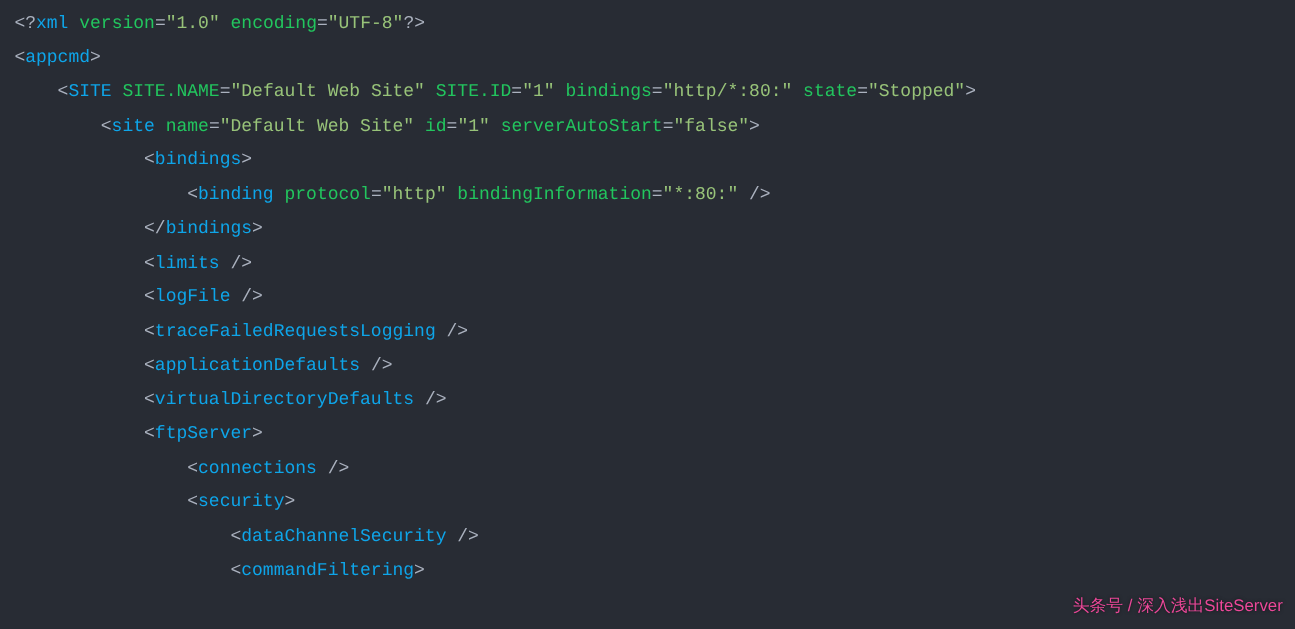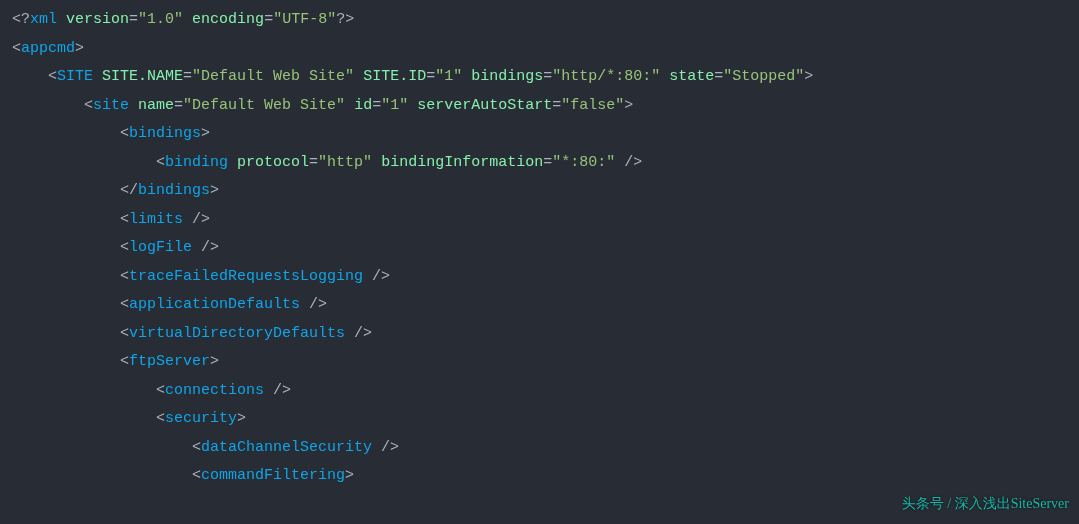--- a/index.html
+++ b/index.html
@@ -14,29 +14,29 @@
     height: 524px;
     overflow: hidden;
     position: relative;
   }
   .code {
     padding: 6px 12px;
     white-space: pre;
   }
   .p  { color: #abb2bf; }   
   .tg { color: #0ea5e9; }   
-  .at { color: #86efac; }   
+  .at { color: #22c55e; }   
   .st { color: #98c379; }   
   .watermark {
     position: absolute;
     right: 10px;
     bottom: 6px;
-    font-family: Liberation Serif, serif;
+    font-family: Liberation Sans, sans-serif;
     font-size: 14px;
-    color: #14b8a6;
+    color: #ec4899;
     text-shadow: 0 0 3px rgba(0,0,0,0.6);
   }
 </style>
 </head>
 <body>
 
 <div class="code" id="code"><div><span class="p">&lt;?</span><span class="tg">xml</span><span class="p"> </span><span class="at">version</span><span class="p">=</span><span class="st">"1.0"</span><span class="p"> </span><span class="at">encoding</span><span class="p">=</span><span class="st">"UTF-8"</span><span class="p">?&gt;</span></div><div><span class="p">&lt;</span><span class="tg">appcmd</span><span class="p">&gt;</span></div><div><span class="p">    &lt;</span><span class="tg">SITE</span><span class="p"> </span><span class="at">SITE.NAME</span><span class="p">=</span><span class="st">"Default Web Site"</span><span class="p"> </span><span class="at">SITE.ID</span><span class="p">=</span><span class="st">"1"</span><span class="p"> </span><span class="at">bindings</span><span class="p">=</span><span class="st">"http/*:80:"</span><span class="p"> </span><span class="at">state</span><span class="p">=</span><span class="st">"Stopped"</span><span class="p">&gt;</span></div><div><span class="p">        &lt;</span><span class="tg">site</span><span class="p"> </span><span class="at">name</span><span class="p">=</span><span class="st">"Default Web Site"</span><span class="p"> </span><span class="at">id</span><span class="p">=</span><span class="st">"1"</span><span class="p"> </span><span class="at">serverAutoStart</span><span class="p">=</span><span class="st">"false"</span><span class="p">&gt;</span></div><div><span class="p">            &lt;</span><span class="tg">bindings</span><span class="p">&gt;</span></div><div><span class="p">                &lt;</span><span class="tg">binding</span><span class="p"> </span><span class="at">protocol</span><span class="p">=</span><span class="st">"http"</span><span class="p"> </span><span class="at">bindingInformation</span><span class="p">=</span><span class="st">"*:80:"</span><span class="p"> /&gt;</span></div><div><span class="p">            &lt;/</span><span class="tg">bindings</span><span class="p">&gt;</span></div><div><span class="p">            &lt;</span><span class="tg">limits</span><span class="p"> /&gt;</span></div><div><span class="p">            &lt;</span><span class="tg">logFile</span><span class="p"> /&gt;</span></div><div><span class="p">            &lt;</span><span class="tg">traceFailedRequestsLogging</span><span class="p"> /&gt;</span></div><div><span class="p">            &lt;</span><span class="tg">applicationDefaults</span><span class="p"> /&gt;</span></div><div><span class="p">            &lt;</span><span class="tg">virtualDirectoryDefaults</span><span class="p"> /&gt;</span></div><div><span class="p">            &lt;</span><span class="tg">ftpServer</span><span class="p">&gt;</span></div><div><span class="p">                &lt;</span><span class="tg">connections</span><span class="p"> /&gt;</span></div><div><span class="p">                &lt;</span><span class="tg">security</span><span class="p">&gt;</span></div><div><span class="p">                    &lt;</span><span class="tg">dataChannelSecurity</span><span class="p"> /&gt;</span></div><div><span class="p">                    &lt;</span><span class="tg">commandFiltering</span><span class="p">&gt;</span></div></div>
 <div class="watermark">头条号 / 深入浅出SiteServer</div>
 
 </body></html>

